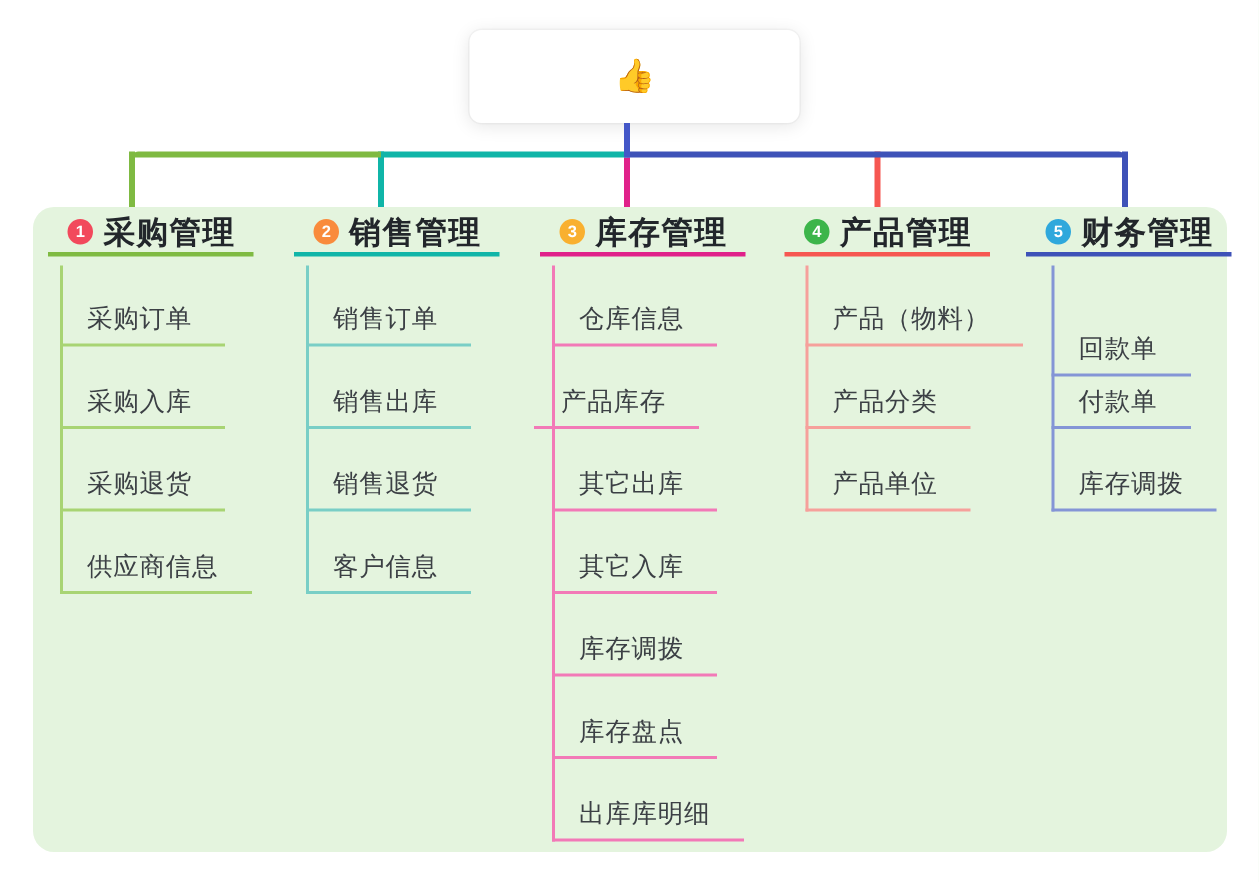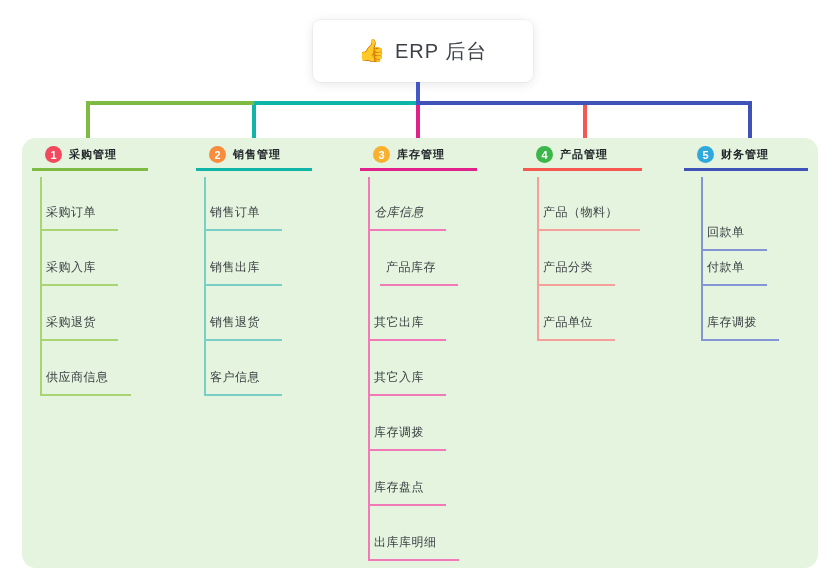--- a/index.html
+++ b/index.html
@@ -36,42 +36,41 @@
     border-bottom-style:solid; border-bottom-width:3px;
     cursor:pointer;
   }
   .branch-header .badge {
     width:17px; height:17px; border-radius:50%;
     color:#fff; font-size:11px; font-weight:bold;
     display:flex; align-items:center; justify-content:center;
     flex:0 0 auto;
   }
   .branch-header .h-label {
-    font-size:11px; font-weight:bold; color:#22262b; white-space:nowrap; letter-spacing:1px;
+    font-size:21px; font-weight:bold; color:#22262b; white-space:nowrap; letter-spacing:1px;
   }
 
   
   .col-line { position:absolute; width:2px; }
 
   
   .leaf {
     position:absolute;
-    font-size:12px; color:#3c4045; white-space:nowrap;
-    line-height:21px; padding:0 22px 6px 6px;
+    font-size:17px; color:#3c4045; white-space:nowrap;
+    line-height:21px; padding:0 22px 6px 18px;
     border-bottom-style:solid; border-bottom-width:2px;
     cursor:pointer; letter-spacing:0.5px;
   }
 </style>
 </head>
 <body>
 
 <div id="stage">
   <div class="root-card">
     <span class="thumb">👍</span>
-    <span class="root-label">ERP 后台</span>
   </div>
   <div id="connectors">
       <div class="conn" style="left: 86px; top: 101px; width: 4px; height: 39px; background: rgb(127, 186, 66);"></div>
       <div class="conn" style="left: 252px; top: 101px; width: 4px; height: 39px; background: rgb(16, 181, 168);"></div>
       <div class="conn" style="left: 416px; top: 105px; width: 4px; height: 35px; background: rgb(224, 33, 138);"></div>
       <div class="conn" style="left: 583px; top: 101px; width: 4px; height: 39px; background: rgb(246, 87, 81);"></div>
       <div class="conn" style="left: 748px; top: 101px; width: 4px; height: 39px; background: rgb(62, 82, 184);"></div>
       <div class="conn" style="left: 88px; top: 101px; width: 166px; height: 4px; background: rgb(127, 186, 66); border-radius: 4px 0px 0px;"></div>
       <div class="conn" style="left: 254px; top: 101px; width: 164px; height: 4px; background: rgb(16, 181, 168); border-radius: 0px;"></div>
       <div class="conn" style="left: 418px; top: 101px; width: 332px; height: 4px; background: rgb(62, 82, 184); border-radius: 0px 4px 0px 0px;"></div>
@@ -95,22 +94,22 @@
       <div class="col-line" style="left: 204px; top: 177px; height: 219px; background: rgb(121, 206, 198);"></div>
       <div class="leaf" style="left: 204px; top: 202px; border-bottom-color: rgb(121, 206, 198);">销售订单</div>
       <div class="leaf" style="left: 204px; top: 257px; border-bottom-color: rgb(121, 206, 198);">销售出库</div>
       <div class="leaf" style="left: 204px; top: 312px; border-bottom-color: rgb(121, 206, 198);">销售退货</div>
       <div class="leaf" style="left: 204px; top: 367px; border-bottom-color: rgb(121, 206, 198);">客户信息</div>
       <div class="branch-header" style="left: 360px; min-width: 117px; border-bottom-color: rgb(224, 33, 138);">
         <span class="badge" style="background: rgb(249, 176, 47);">3</span>
         <span class="h-label">库存管理</span>
       </div>
       <div class="col-line" style="left: 368px; top: 177px; height: 384px; background: rgb(242, 121, 183);"></div>
-      <div class="leaf" style="left: 368px; top: 202px; border-bottom-color: rgb(242, 121, 183); font-style: italic;">仓库信息</div>
-      <div class="leaf" style="left: 380px; top: 257px; border-bottom-color: rgb(242, 121, 183); text-align: center;">产品库存</div>
+      <div class="leaf" style="left: 368px; top: 202px; border-bottom-color: rgb(242, 121, 183);">仓库信息</div>
+      <div class="leaf" style="left: 356px; top: 257px; border-bottom-color: rgb(242, 121, 183); text-align: center;">产品库存</div>
       <div class="leaf" style="left: 368px; top: 312px; border-bottom-color: rgb(242, 121, 183);">其它出库</div>
       <div class="leaf" style="left: 368px; top: 367px; border-bottom-color: rgb(242, 121, 183);">其它入库</div>
       <div class="leaf" style="left: 368px; top: 422px; border-bottom-color: rgb(242, 121, 183);">库存调拨</div>
       <div class="leaf" style="left: 368px; top: 477px; border-bottom-color: rgb(242, 121, 183);">库存盘点</div>
       <div class="leaf" style="left: 368px; top: 532px; border-bottom-color: rgb(242, 121, 183);">出库库明细</div>
       <div class="branch-header" style="left: 523px; min-width: 119px; border-bottom-color: rgb(246, 87, 81);">
         <span class="badge" style="background: rgb(60, 181, 74);">4</span>
         <span class="h-label">产品管理</span>
       </div>
       <div class="col-line" style="left: 537px; top: 177px; height: 164px; background: rgb(246, 160, 155);"></div>

